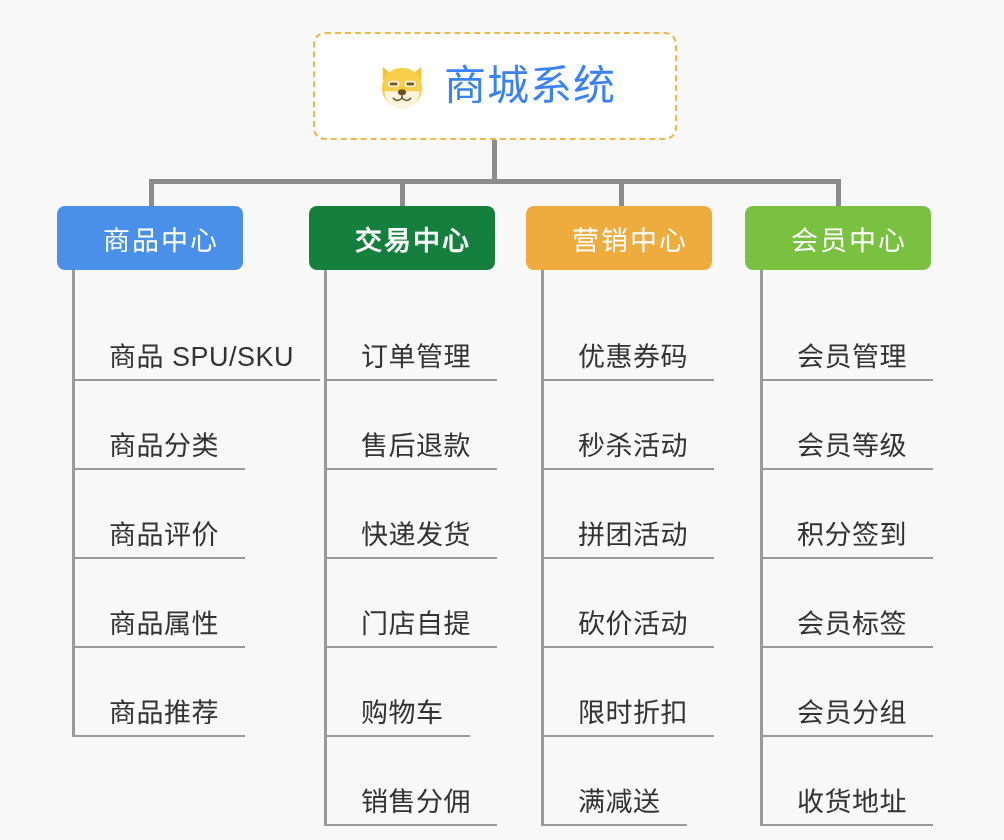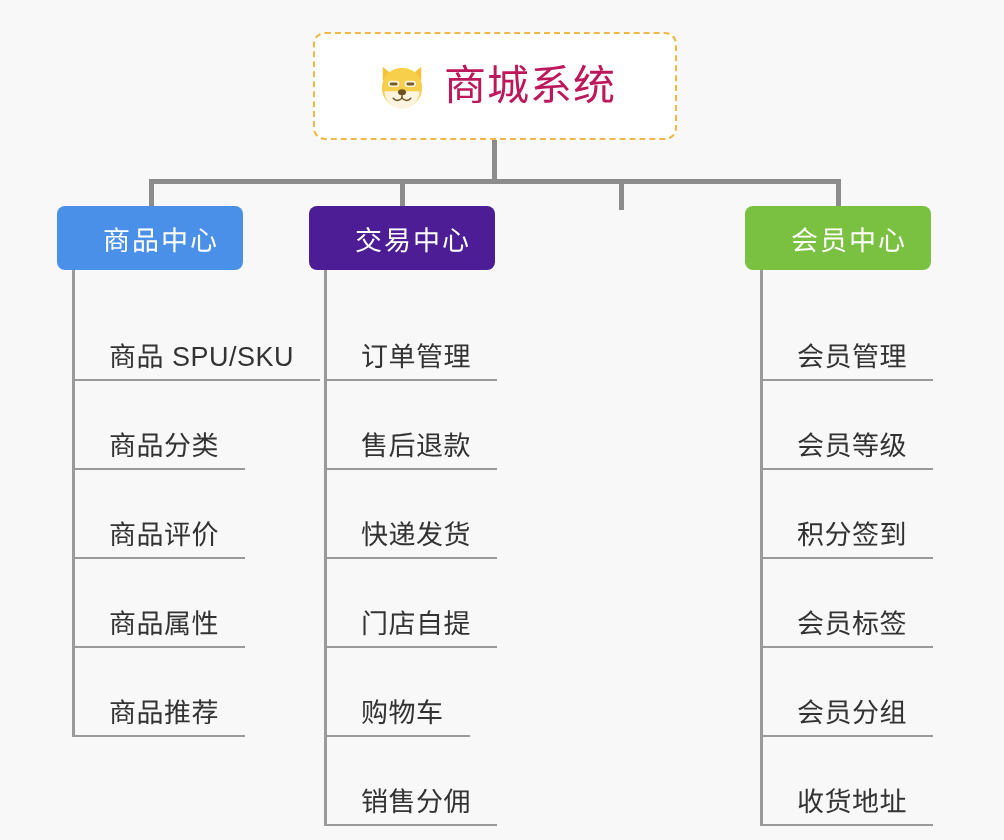--- a/index.html
+++ b/index.html
@@ -146,21 +146,21 @@
       <path d="M12 38 a20 20 0 0 0 40 0 z" fill="#fdf4e0"></path>
       <rect x="16" y="26" width="13" height="7" rx="3.2" fill="#fdf4e0"></rect>
       <rect x="35" y="26" width="13" height="7" rx="3.2" fill="#fdf4e0"></rect>
       <rect x="18" y="28" width="9" height="3.4" rx="1.7" fill="#7a5a28"></rect>
       <rect x="37" y="28" width="9" height="3.4" rx="1.7" fill="#7a5a28"></rect>
       <ellipse cx="32" cy="39" rx="4.6" ry="3.3" fill="#6e5022"></ellipse>
       <path d="M32 42 L32 46" stroke="#6e5022" stroke-width="1.7" fill="none"></path>
       <path d="M32 46 q-6 5 -10 0" stroke="#6e5022" stroke-width="1.7" fill="none" stroke-linecap="round"></path>
       <path d="M32 46 q6 5 10 0" stroke="#6e5022" stroke-width="1.7" fill="none" stroke-linecap="round"></path>
     </svg>
-    <span class="root-title" style="color: #be185d; font-family: Liberation Serif, serif;">商城系统</span>
+    <span class="root-title" style="color: #3b82f6; font-family: Liberation Serif, serif;">商城系统</span>
   </div>
 
   <div class="conn conn-stem" style="background: rgb(140, 140, 140);"></div>
   <div class="conn conn-bar" style="background: rgb(140, 140, 140);"></div>
   <div class="conn conn-drop d0" style="background: rgb(140, 140, 140);"></div>
   <div class="conn conn-drop d1" style="background: rgb(140, 140, 140);"></div>
   <div class="conn conn-drop d2" style="background: rgb(140, 140, 140);"></div>
   <div class="conn conn-drop d3" style="background: rgb(140, 140, 140);"></div>
 
   <div class="column c0">
@@ -180,21 +180,21 @@
       <div class="leaf">
           <span class="leaf-inner">商品属性</span>
         </div>
       <div class="leaf">
           <span class="leaf-inner">商品推荐</span>
         </div>
     </div>
   </div>
 
   <div class="column c1">
-    <div class="cat-box" style="background: #4c1d95;">
+    <div class="cat-box" style="background: #15803d; font-weight: bold;">
       <span>交易中心</span>
     </div>
     <div class="children">
       <div class="leaf">
           <span class="leaf-inner">订单管理</span>
         </div>
       <div class="leaf">
           <span class="leaf-inner">售后退款</span>
         </div>
       <div class="leaf">
@@ -205,20 +205,45 @@
         </div>
       <div class="leaf">
           <span class="leaf-inner">购物车</span>
         </div>
       <div class="leaf">
           <span class="leaf-inner">销售分佣</span>
         </div>
     </div>
   </div>
 
+  <div class="column c2">
+    <div class="cat-box" style="background: rgb(238, 171, 62);">
+      <span>营销中心</span>
+    </div>
+    <div class="children">
+      <div class="leaf">
+          <span class="leaf-inner">优惠券码</span>
+        </div>
+      <div class="leaf">
+          <span class="leaf-inner">秒杀活动</span>
+        </div>
+      <div class="leaf">
+          <span class="leaf-inner">拼团活动</span>
+        </div>
+      <div class="leaf">
+          <span class="leaf-inner">砍价活动</span>
+        </div>
+      <div class="leaf">
+          <span class="leaf-inner">限时折扣</span>
+        </div>
+      <div class="leaf">
+          <span class="leaf-inner">满减送</span>
+        </div>
+    </div>
+  </div>
 
   <div class="column c3">
     <div class="cat-box" style="background: rgb(122, 193, 66);">
       <span>会员中心</span>
     </div>
     <div class="children">
       <div class="leaf">
           <span class="leaf-inner">会员管理</span>
         </div>
       <div class="leaf">

